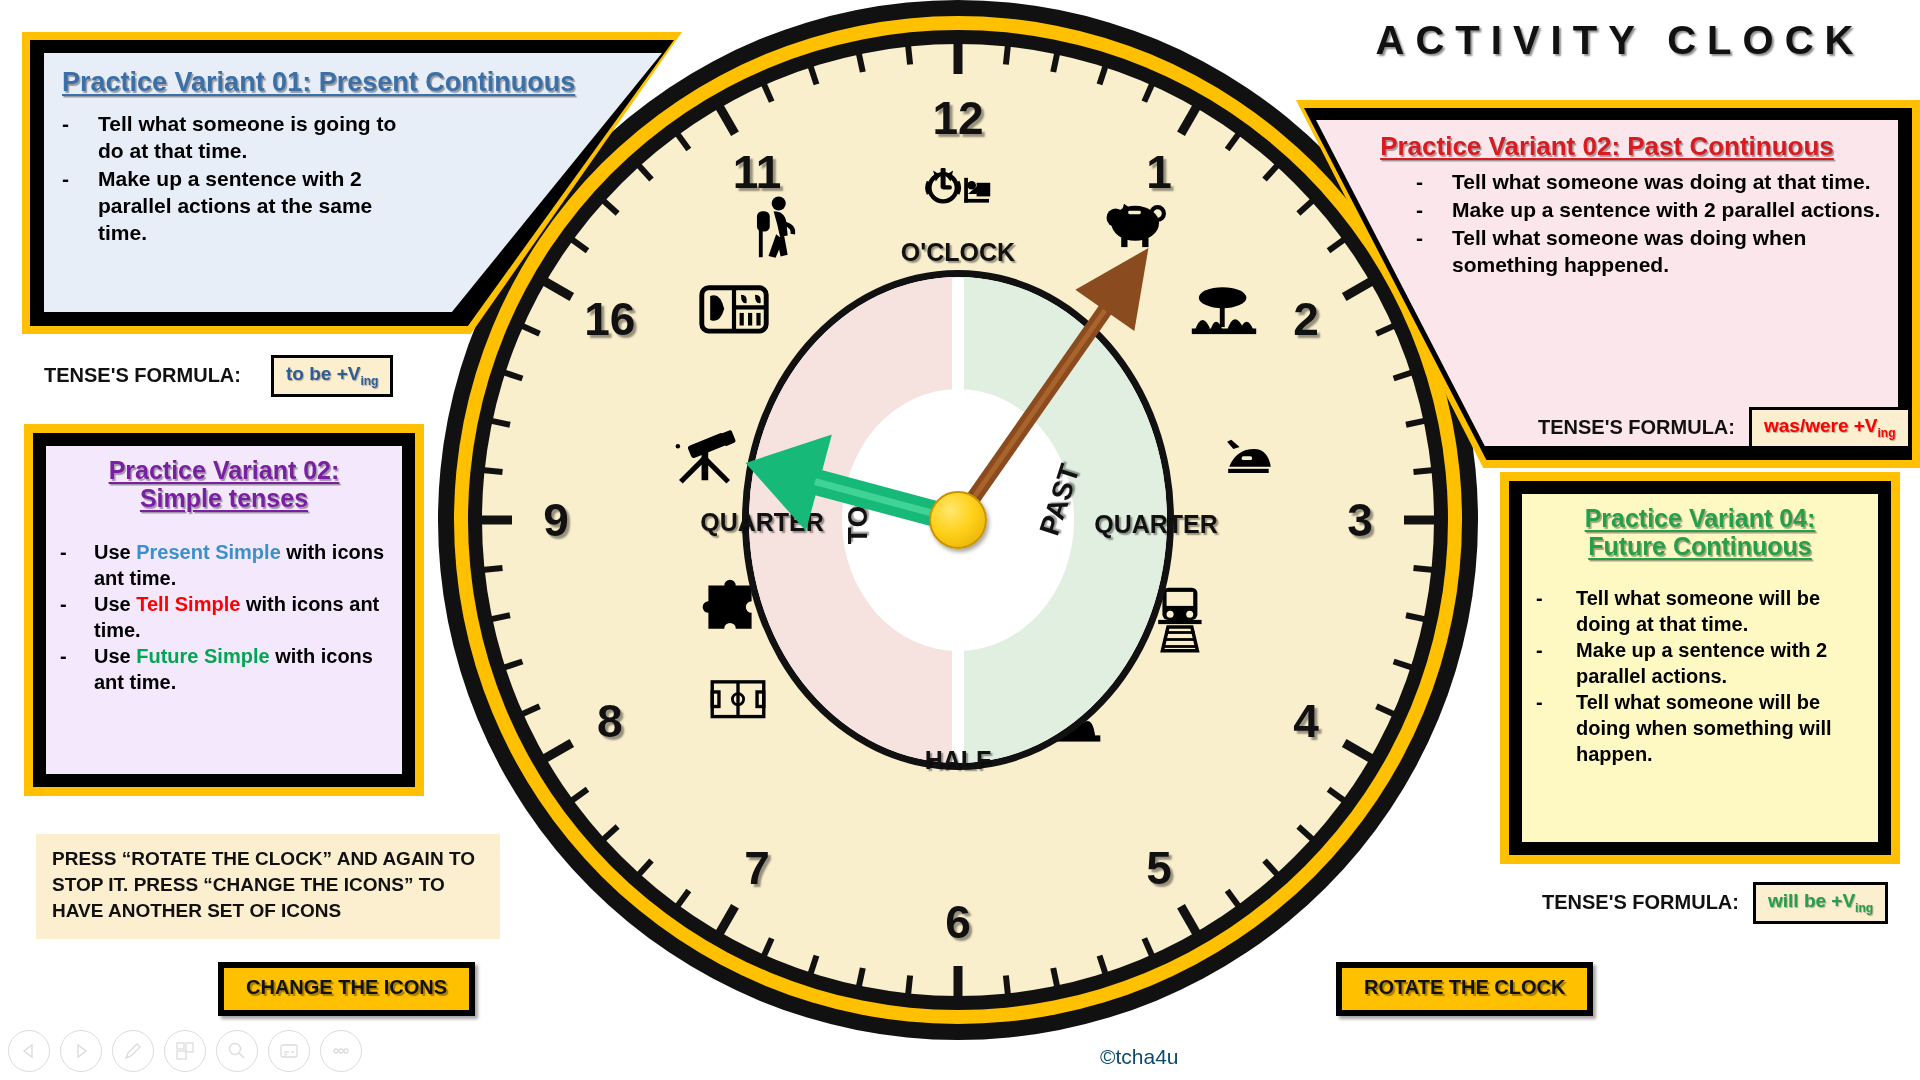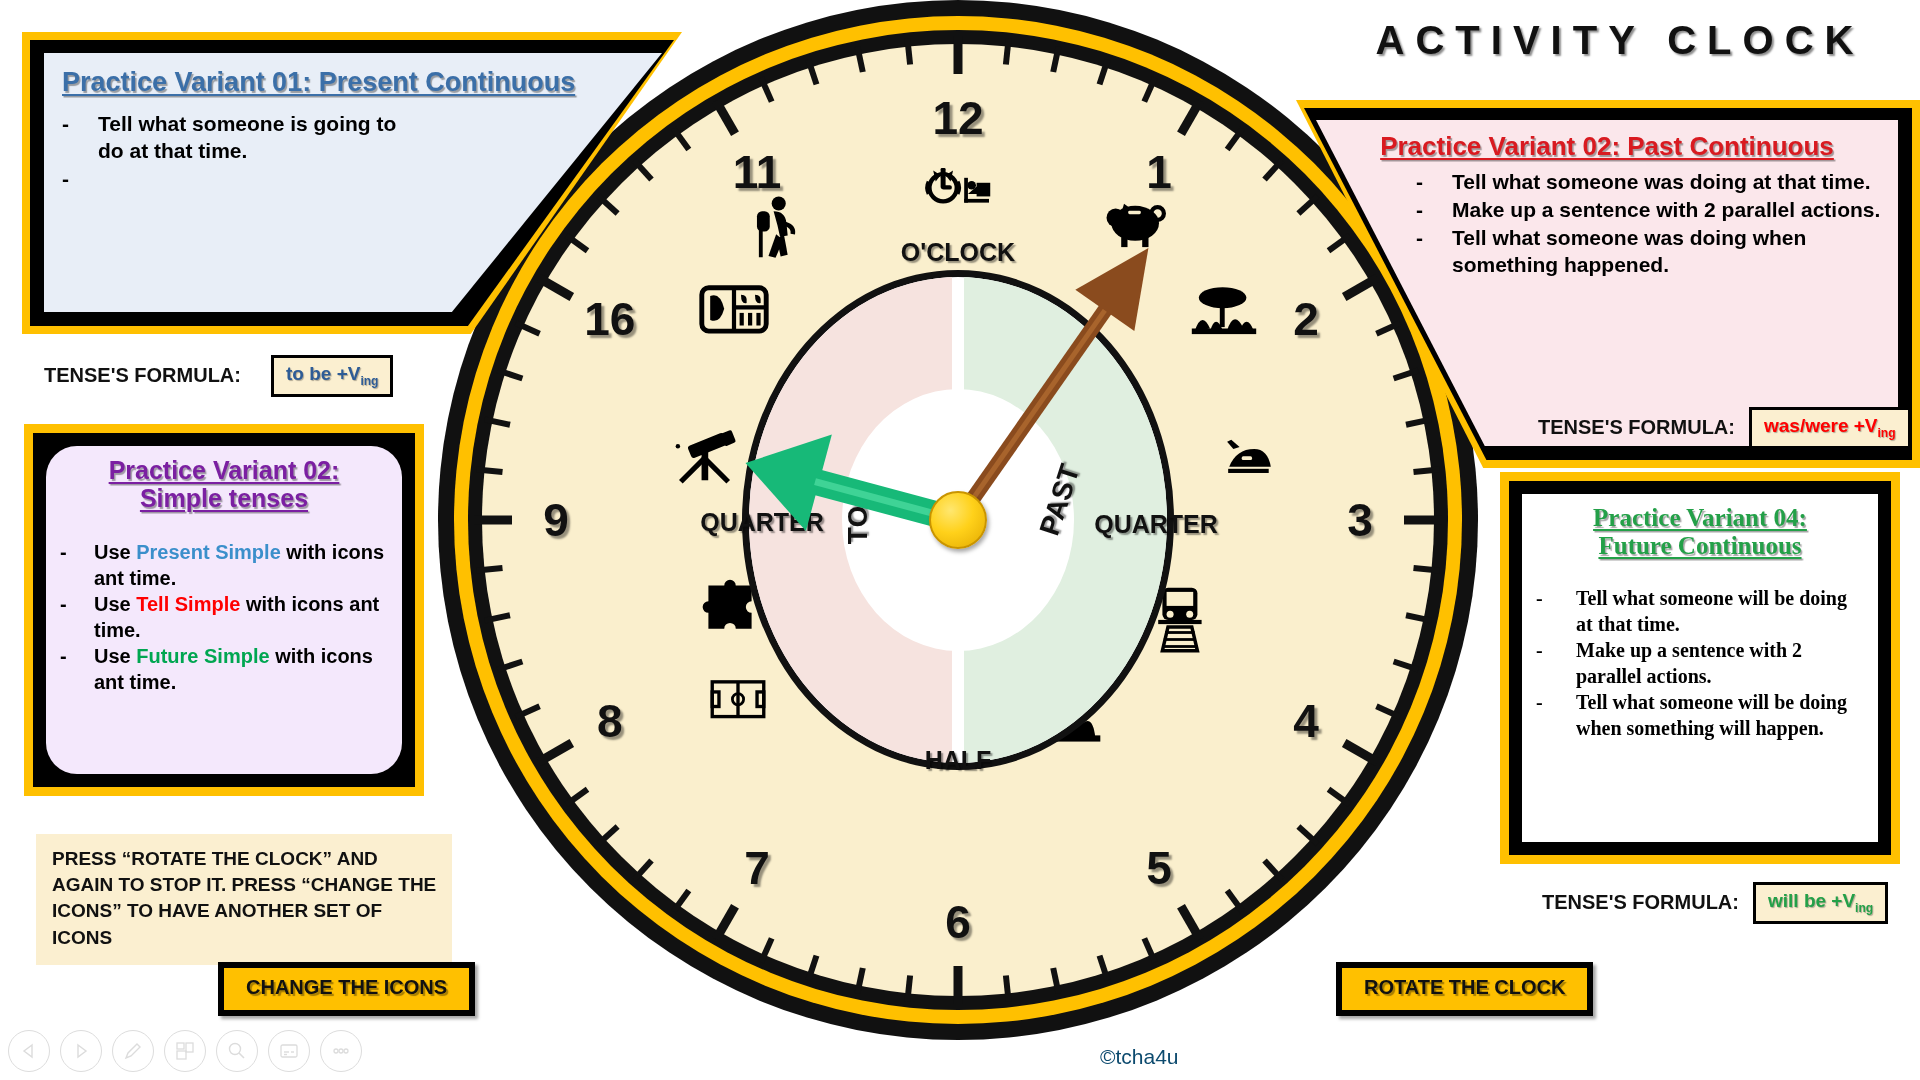--- a/index.html
+++ b/index.html
@@ -61,21 +61,21 @@
   }
   #box1 .cal-title { color:#3B6FA8; font-size: 27px; text-align:left; }
   #box1 ul.bul { margin-top: 14px; }
   #box1 ul.bul li { font-size: 21px; }
   #box1 ul.bul li .txt { max-width: 300px; }
 
   
   #box2 { left: 24px; top: 424px; width: 400px; height: 372px; }
   #box2 .yellowframe { }
   #box2 .blackframe { left:9px; top:9px; right:9px; bottom:9px; }
-  #box2 .inner { left:22px; top:22px; right:22px; bottom:22px; background:#F4E8FC;border-radius:31px; }
+  #box2 .inner { left:22px; top:22px; right:22px; bottom:22px; background:#F4E8FC; }
   #box2 .cal-title { color:#7B1FA2; font-size:25px; }
   #box2 ul.bul { margin-top: 28px; }
   #box2 ul.bul li { font-size: 20px; }
   #box2 ul.bul li .dash { width: 34px; flex:0 0 34px; }
 
   
   #box3 { left: 1296px; top: 100px; width: 624px; height: 368px; background:transparent; }
   #box3 .sh-outer {
     position:absolute; inset:0; background:#FFC000;
     clip-path: polygon(0 0, 100% 0, 100% 100%, 30% 100%);
@@ -89,21 +89,21 @@
     clip-path: polygon(0 0, 100% 0, 100% 100%, 29% 100%);
     padding: 12px 14px 10px 14px;
   }
   #box3 .cal-title { color:#D91A20; font-size:26px; }
   #box3 ul.bul { margin-top: 8px; padding-left: 86px; }
   #box3 ul.bul li { font-size: 21px; }
 
   
   #box4 { left: 1500px; top: 472px; width: 400px; height: 392px; }
   #box4 .blackframe { left:9px; top:9px; right:9px; bottom:9px; }
-  #box4 .inner { left:22px; top:22px; right:22px; bottom:22px; background:#ffffff;font-family:Liberation Serif, serif; }
+  #box4 .inner { left:22px; top:22px; right:22px; bottom:22px; background:#fef9c3; }
   #box4 .cal-title { color:#23A048; font-size:25px; }
   #box4 ul.bul { margin-top: 26px; }
   #box4 ul.bul li { font-size: 20px; }
   #box4 ul.bul li .dash { width: 40px; flex:0 0 40px; }
 
   
   .formula { position: absolute; display:flex; align-items:center; gap: 14px; }
   .formula .flabel {
     font-size: 20px; font-weight: bold; color:#111; white-space: nowrap;
   }
@@ -115,21 +115,21 @@
   .formula .fbox sub { font-size: 12px; }
   #formula1 { left: 44px; top: 355px; }
   #formula1 .fbox { color:#2E5C96;margin-left:16px; }
   #formula2 { left: 1538px; top: 407px; }
   #formula2 .fbox { color:#FF0000; }
   #formula3 { left: 1542px; top: 882px; }
   #formula3 .fbox { color:#23A048; }
 
   
   #note {
-    position:absolute; left:36px; top:834px; width: 416px;
+    position:absolute; left:36px; top:834px; width: 464px;
     background:#FBEFD0; padding: 12px 14px 14px 16px;
     font-size: 19px; font-weight: bold; color:#111; line-height:1.38;
   }
 
   
   .bigbtn {
     position: absolute; background:#000; padding:6px;
     box-shadow: 3px 3px 3px rgba(0,0,0,.35);
   }
   .bigbtn .face {
@@ -451,20 +451,21 @@
     <div class="sh-mid"></div>
     <div class="sh-in">
       <div class="cal-title">Practice Variant 01: Present Continuous</div>
       <ul class="bul">
         <li>
             <span class="dash">-</span>
             <span class="txt">Tell what someone is going to do at that time.</span>
           </li>
         <li>
             <span class="dash">-</span>
+            <span class="txt">Make up a sentence with 2 parallel actions at the same time.</span>
           </li>
       </ul>
     </div>
   </div>
 
   <div id="formula1" class="formula">
     <span class="flabel">TENSE'S FORMULA:</span>
     <span class="fbox"><span>to be +V</span><sub>ing</sub></span>
   </div>
 

